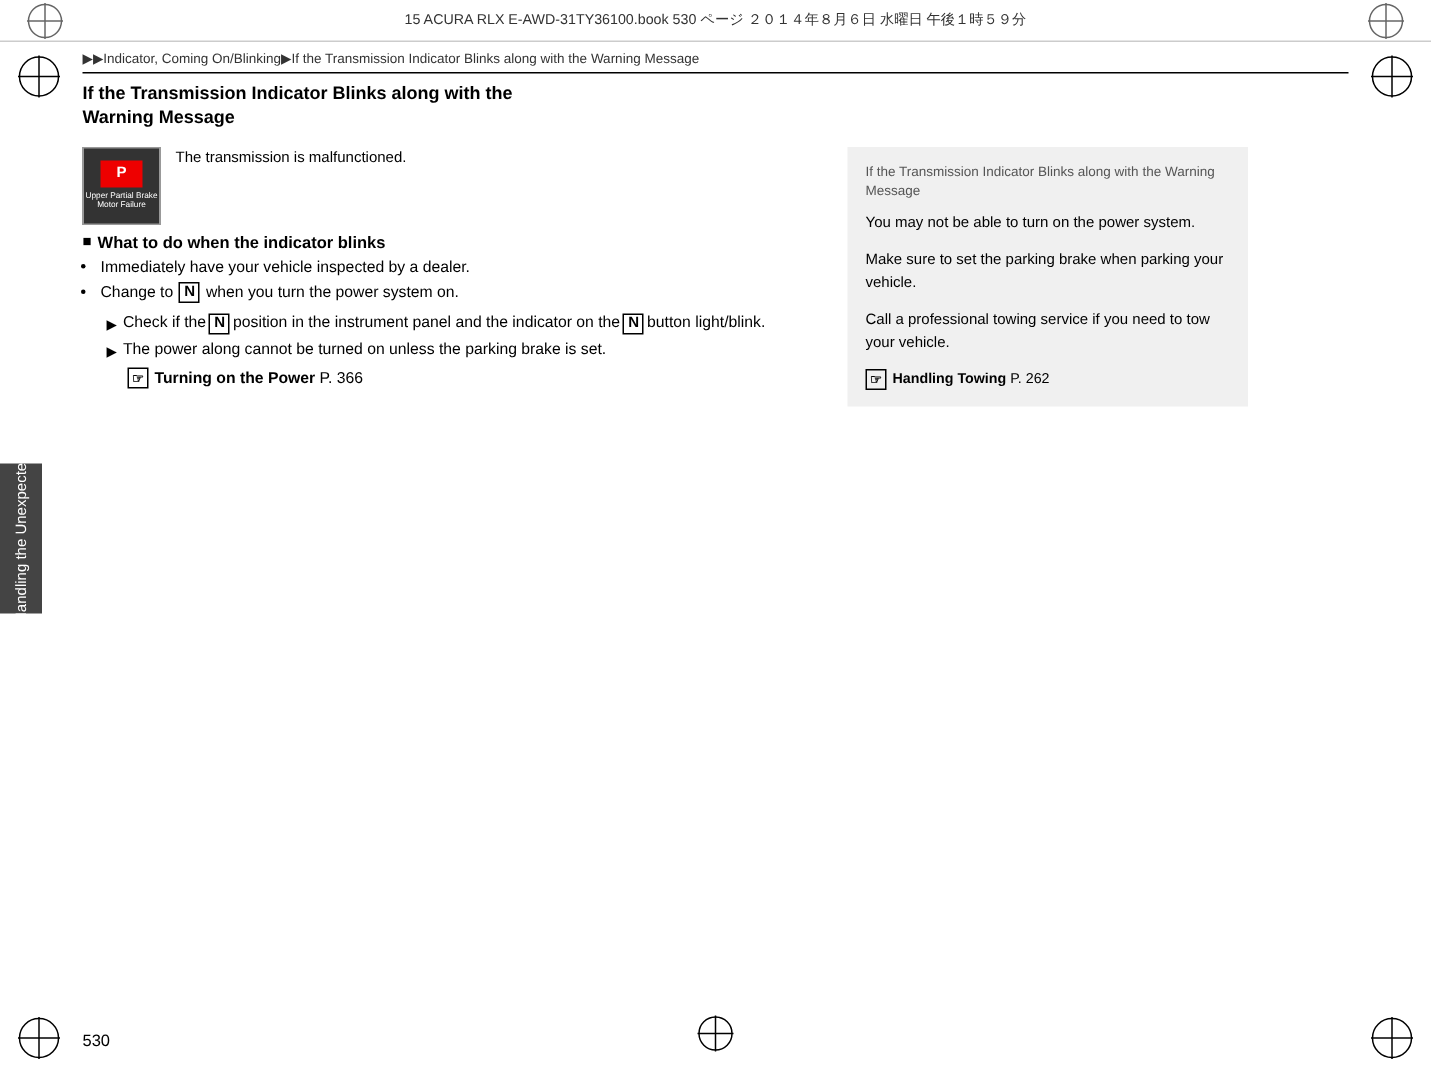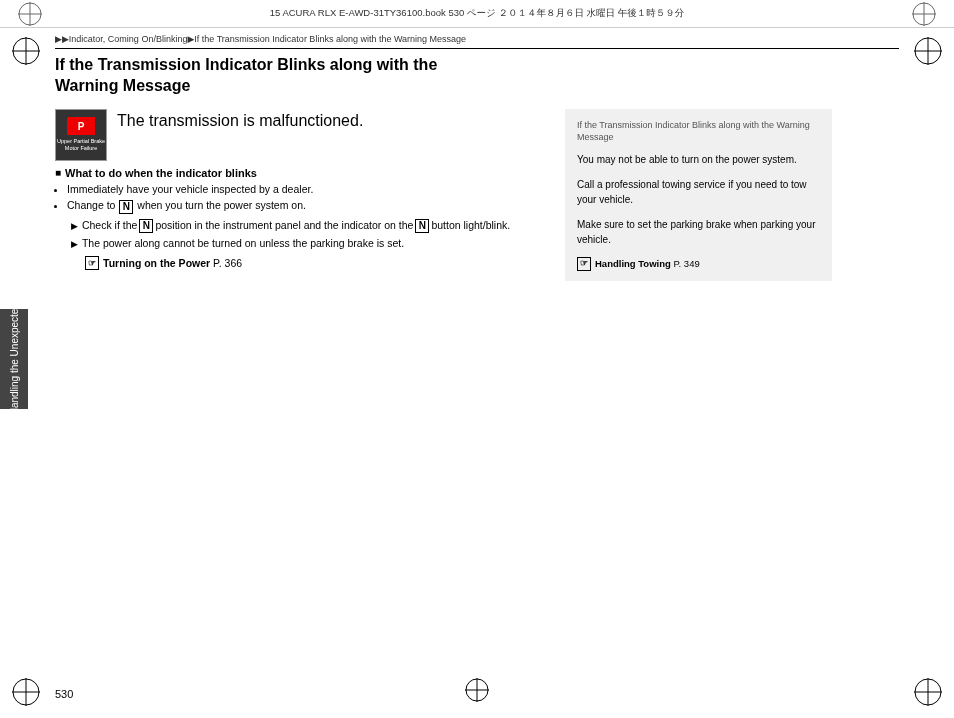--- a/index.html
+++ b/index.html
@@ -75,21 +75,21 @@
     .main-content {
       position: absolute;
       top: 55px;
       left: 55px;
       right: 55px;
       bottom: 50px;
     }
 
     
     .page-title {
-      font-size: 16px;
+      font-size: 12px;
       font-weight: bold;
       line-height: 1.3;
       margin-bottom: 12px;
       max-width: 480px;
     }
 
     
     .columns {
       display: flex;
       gap: 20px;
@@ -153,21 +153,21 @@
       align-items: flex-start;
     }
 
     .section-header::before {
       content: '■';
       margin-right: 4px;
       font-size: 10px;
     }
 
     .section-body {
-      font-size: 16px;
+      font-size: 10px;
       margin-bottom: 6px;
       line-height: 1.5;
     }
 
     .bullet-list {
       margin-left: 12px;
       margin-bottom: 4px;
     }
 
     .bullet-list li {
@@ -396,27 +396,27 @@
             <span><strong>Turning on the Power</strong> <span>P. 366</span></span>
           </div>
         </div>
       </div>
 
       <div class="right-col">
         <div class="right-col-title">If the Transmission Indicator Blinks along with the Warning Message</div>
 
         <div class="right-col-para">You may not be able to turn on the power system.</div>
 
+        <div class="right-col-para">Make sure to set the parking brake when parking your vehicle.</div>
+
         <div class="right-col-para">Call a professional towing service if you need to tow your vehicle.</div>
-
-        <div class="right-col-para">Make sure to set the parking brake when parking your vehicle.</div>
 
         <div class="right-col-ref">
           <span class="ref-icon" style="margin-right:4px;">☞</span>
-          <span><strong>Handling Towing</strong> <span>P. 349</span></span>
+          <span><strong>Handling Towing</strong> <span>P. 262</span></span>
         </div>
       </div>
 
     </div>
   </div>
 
   <div class="page-footer">530</div>
 
   <div class="bottom-center-mark">
     <svg width="28" height="28" viewBox="0 0 28 28">

